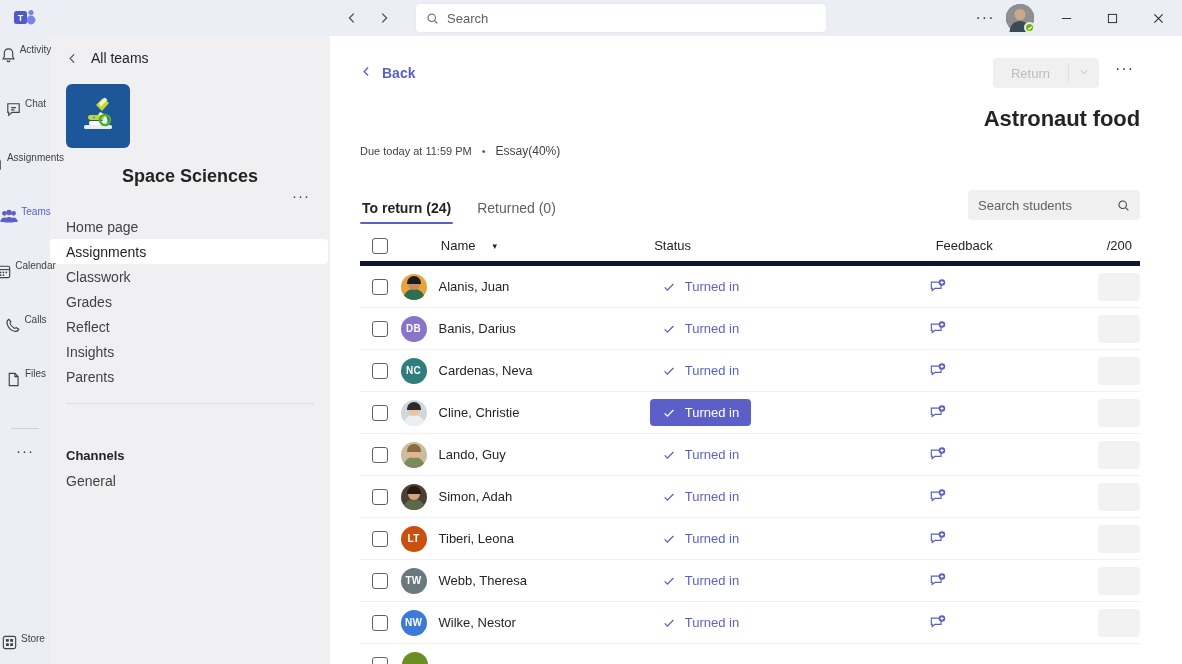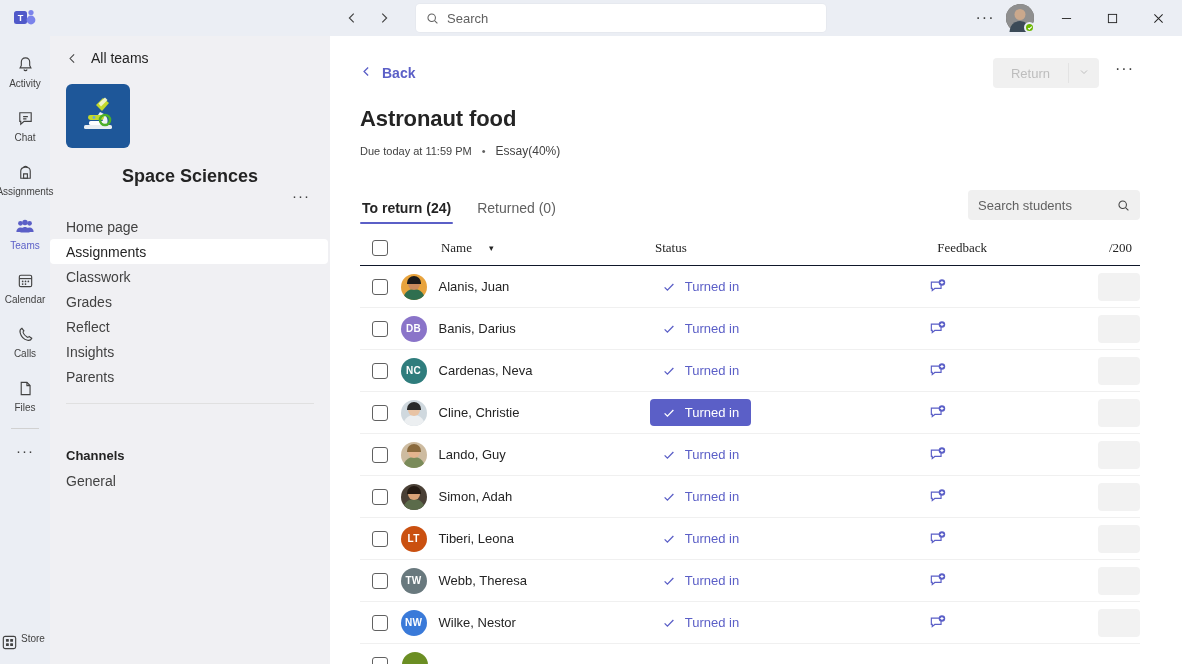--- a/index.html
+++ b/index.html
@@ -75,22 +75,22 @@
   
   .body { flex:1; display:flex; min-height:0; }
 
   
   .rail {
     width: 50px; flex:0 0 50px; background:#ebeef4;
     display:flex; flex-direction:column; align-items:center;
     padding-top: 8px; position: relative;
   }
   .rail-item {
-    width: 50px; height: 54px; display:flex; flex-direction:column;
-    align-items:center; justify-content:center; gap:2px;
+    width: 50px; height: 54px; display:flex; flex-direction:row;
+    align-items:flex-start; justify-content:center; gap:2px;
     color:#424242; cursor:pointer; position:relative;
   }
   .rail-item .ico { height:22px; display:flex; align-items:center; justify-content:center; }
   .rail-item .lbl { font-size: 10px; line-height:11px; white-space:nowrap; }
   .rail-item.active { color:#5b5fc7; }
   .rail-sep { width: 28px; height:1px; background:#d1d1d1; margin: 6px 0 4px; }
   .rail-more {
     width:50px; height:34px; display:flex; align-items:center; justify-content:center;
     color:#424242; font-size:15px; letter-spacing:1px; cursor:pointer;
   }
@@ -151,21 +151,21 @@
     background:#f0f0f0; border-radius:4px; overflow:hidden;
   }
   .return-btn {
     padding: 0 18px; display:flex; align-items:center;
     font-size: 13px; color:#bdbdbd; cursor:default;
   }
   .return-div { width:1px; background:#e3e3e3; margin: 5px 0; }
   .return-chev { width:30px; display:flex; align-items:center; justify-content:center; color:#bdbdbd; }
   .hdr-dots { color:#424242; font-size:16px; letter-spacing:1px; cursor:pointer; padding: 2px 6px; }
 
-  .title { font-size: 22px; font-weight: 600; color:#242424; margin-top: 18px; letter-spacing:-.1px; }
+  .title { font-size: 22px; font-weight: 600; color:#242424; margin-top: 18px; letter-spacing:-.1px;text-align:right; }
   .submeta { display:flex; align-items:center; gap:10px; margin-top: 12px; }
   .submeta .due { font-size: 11px; color:#424242; }
   .submeta .dot { color:#616161; font-size: 11px; }
   .submeta .essay { font-size: 12px; color:#424242; }
 
   .tabs-row { display:flex; align-items:flex-end; margin-top: 32px; }
   .tab {
     font-size: 14px; padding: 0 2px 8px 2px; margin-right: 22px;
     cursor:pointer; color:#616161; position:relative;
   }
@@ -185,21 +185,21 @@
   }
   .student-search input::placeholder { color:#616161; }
   .student-search .mag { color:#424242; display:flex; margin-left: 6px; }
 
   
   .tbl { margin-top: 6px; display:flex; flex-direction:column; flex:1; min-height:0; }
   .tr {
     display:flex; align-items:center; height: 42px; flex: 0 0 42px;
     border-bottom: 1px solid #f0f0f0;
   }
-  .thead { height: 36px; flex:0 0 36px; border-bottom:1px solid #0f172a;font-family:Liberation Serif, serif; }
+  .thead { height: 36px; flex:0 0 36px; border-bottom:5px solid #0f172a; }
   .c-check { width: 42px; display:flex; align-items:center; justify-content:flex-start; padding-left:12px; }
   .cb {
     width: 16px; height: 16px; border:1px solid #616161; border-radius:3px;
     background:#fff; cursor:pointer;
   }
   .c-name { width: 262px; display:flex; align-items:center; gap:12px; }
   .c-name .nm { font-size: 13px; color:#242424; }
   .thead .c-name { padding-left: 40px; }
   .th { font-size: 13px; color:#242424; }
   .sortcaret { font-size: 9px; margin-left: 5px; color:#242424; }

